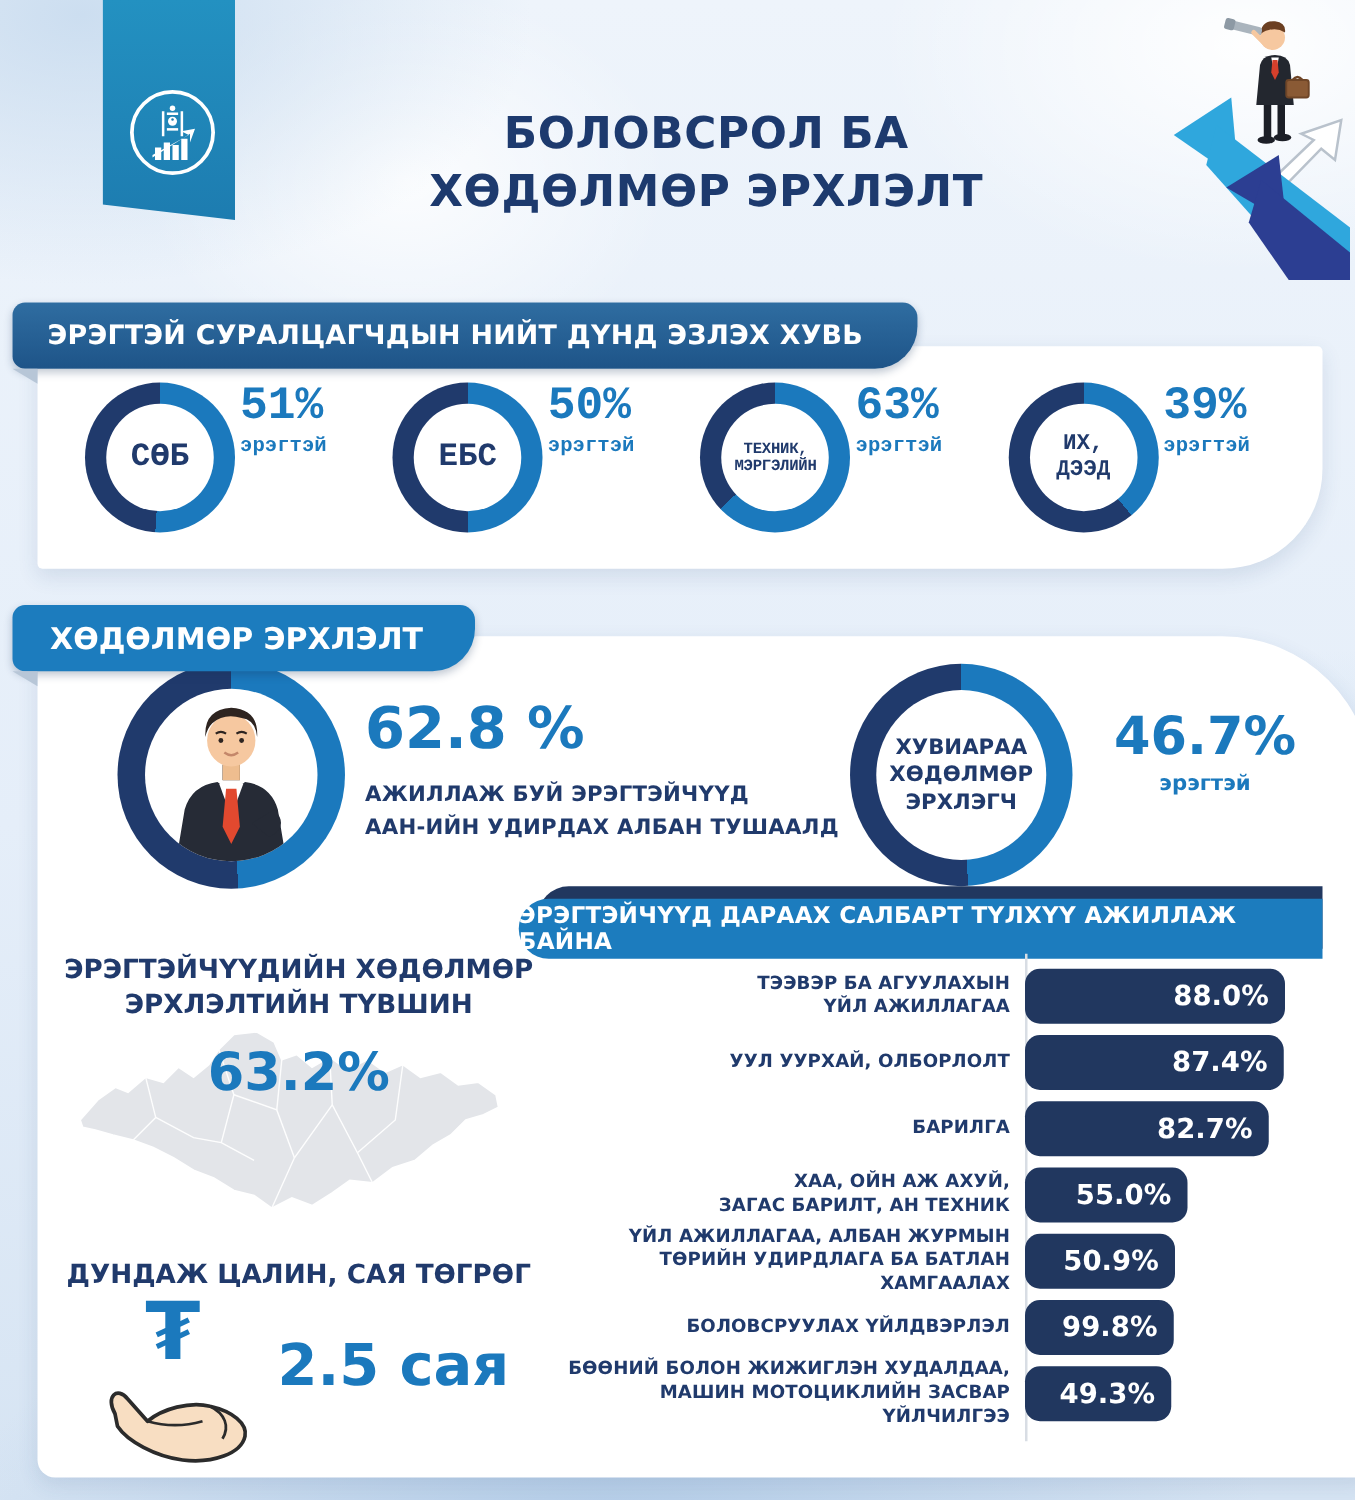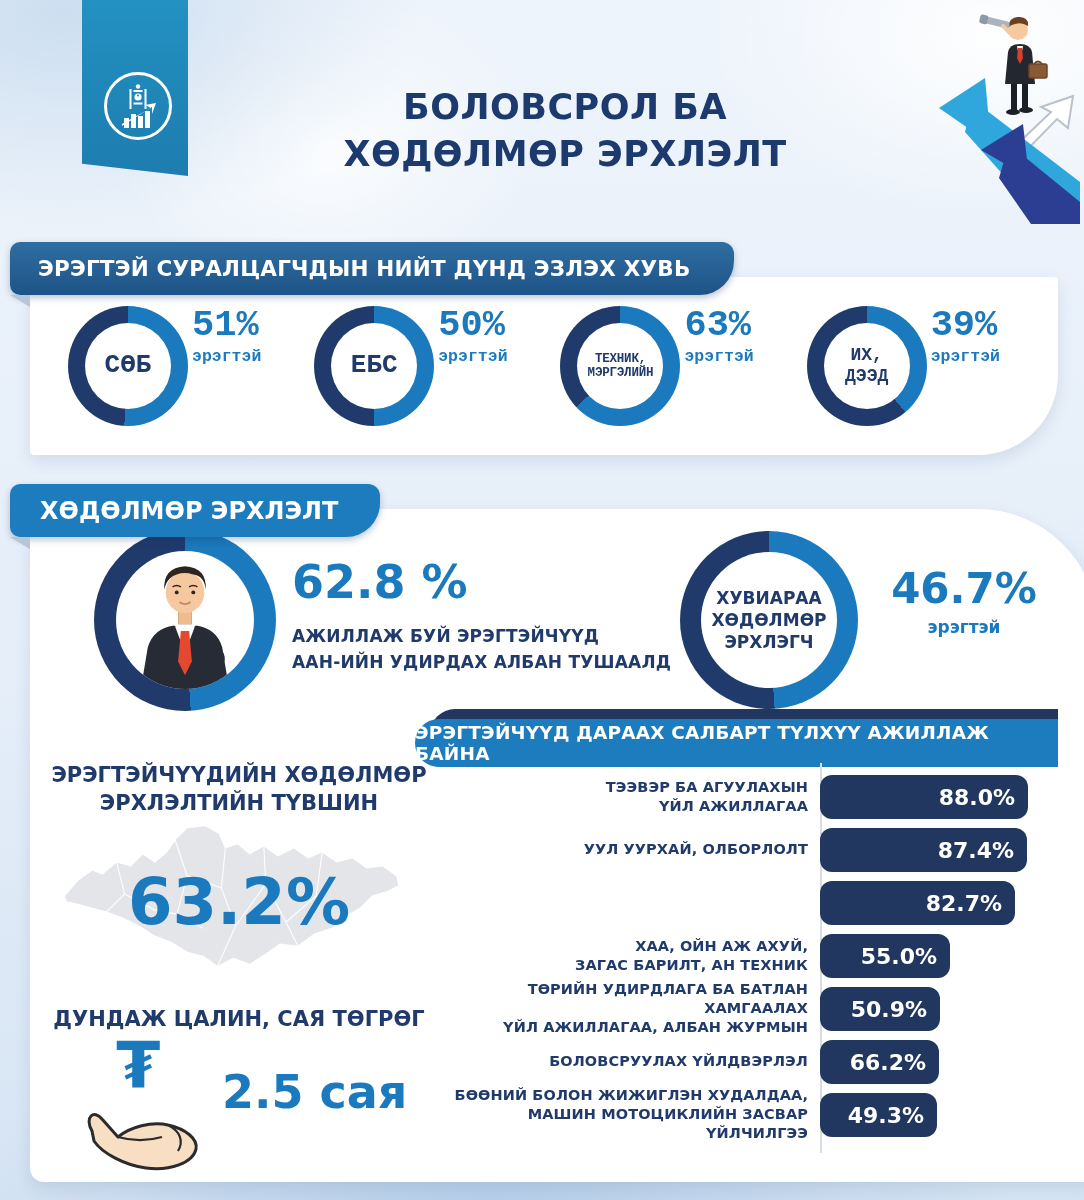--- a/index.html
+++ b/index.html
@@ -82,21 +82,21 @@
     text-align:right;font-size:14.5px;font-weight:bold;color:#203a6c;line-height:1.32;letter-spacing:.1px;}
   .bar-label span{display:block;}
   .bar-fill{position:absolute;left:790px;top:1px;height:44px;background:#21375f;border-radius:12px;
     display:flex;align-items:center;justify-content:flex-end;padding-right:13px;
     color:#fff;font-size:22px;font-weight:bold;box-sizing:border-box;}
   
   .level-title{left:18px;top:252px;width:382px;text-align:center;font-size:21px;font-weight:bold;
     color:#203a6c;line-height:1.35;}
   .level-title span{display:block;}
   .map-wrap{left:28px;top:308px;width:348px;height:162px;}
-  .level-value{left:18px;top:356px;width:382px;text-align:center;font-size:64px;font-weight:bold;
+  .level-value{left:18px;top:324px;width:382px;text-align:center;font-size:42px;font-weight:bold;
     color:#1b79bd;z-index:2;}
   .salary-title{left:18px;top:498px;width:382px;text-align:center;font-size:21px;font-weight:bold;
     color:#203a6c;}
   .tugrik{left:86px;top:520px;font-size:64px;font-weight:bold;color:#1b79bd;}
   .hand-wrap{left:48px;top:592px;width:135px;height:80px;}
   .salary-value{left:192px;top:556px;width:230px;font-size:46px;font-weight:bold;color:#1b79bd;}
 </style>
 </head>
 <body>
 
@@ -300,49 +300,53 @@
   <div class="bar-row" style="top:318px;">
     <div class="bar-label">
       <span>УУЛ УУРХАЙ, ОЛБОРЛОЛТ</span>
       <span></span>
     </div>
     <div class="bar-fill" style="width: 207px;">
       <span>87.4%</span>
     </div>
   </div>
   <div class="bar-row" style="top:371px;">
+    <div class="bar-label">
+      <span>БАРИЛГА</span>
+      <span></span>
+    </div>
     <div class="bar-fill" style="width: 195px;">
       <span>82.7%</span>
     </div>
   </div>
   <div class="bar-row" style="top:424px;">
     <div class="bar-label">
       <span>ХАА, ОЙН АЖ АХУЙ,</span>
       <span>ЗАГАС БАРИЛТ, АН ТЕХНИК</span>
     </div>
     <div class="bar-fill" style="width: 130px;">
       <span>55.0%</span>
     </div>
   </div>
   <div class="bar-row" style="top:477px;">
     <div class="bar-label">
+      <span>ҮЙЛ АЖИЛЛАГАА, АЛБАН ЖУРМЫН</span>
       <span>ТӨРИЙН УДИРДЛАГА БА БАТЛАН ХАМГААЛАХ</span>
-      <span>ҮЙЛ АЖИЛЛАГАА, АЛБАН ЖУРМЫН</span>
     </div>
     <div class="bar-fill" style="width: 120px;">
       <span>50.9%</span>
     </div>
   </div>
   <div class="bar-row" style="top:530px;">
     <div class="bar-label">
       <span>БОЛОВСРУУЛАХ ҮЙЛДВЭРЛЭЛ</span>
       <span></span>
     </div>
     <div class="bar-fill" style="width: 119px;">
-      <span>66.2%</span>
+      <span>99.8%</span>
     </div>
   </div>
   <div class="bar-row" style="top:583px;">
     <div class="bar-label">
       <span>БӨӨНИЙ БОЛОН ЖИЖИГЛЭН ХУДАЛДАА,</span>
       <span>МАШИН МОТОЦИКЛИЙН ЗАСВАР ҮЙЛЧИЛГЭЭ</span>
     </div>
     <div class="bar-fill" style="width: 117px;">
       <span>49.3%</span>
     </div>

